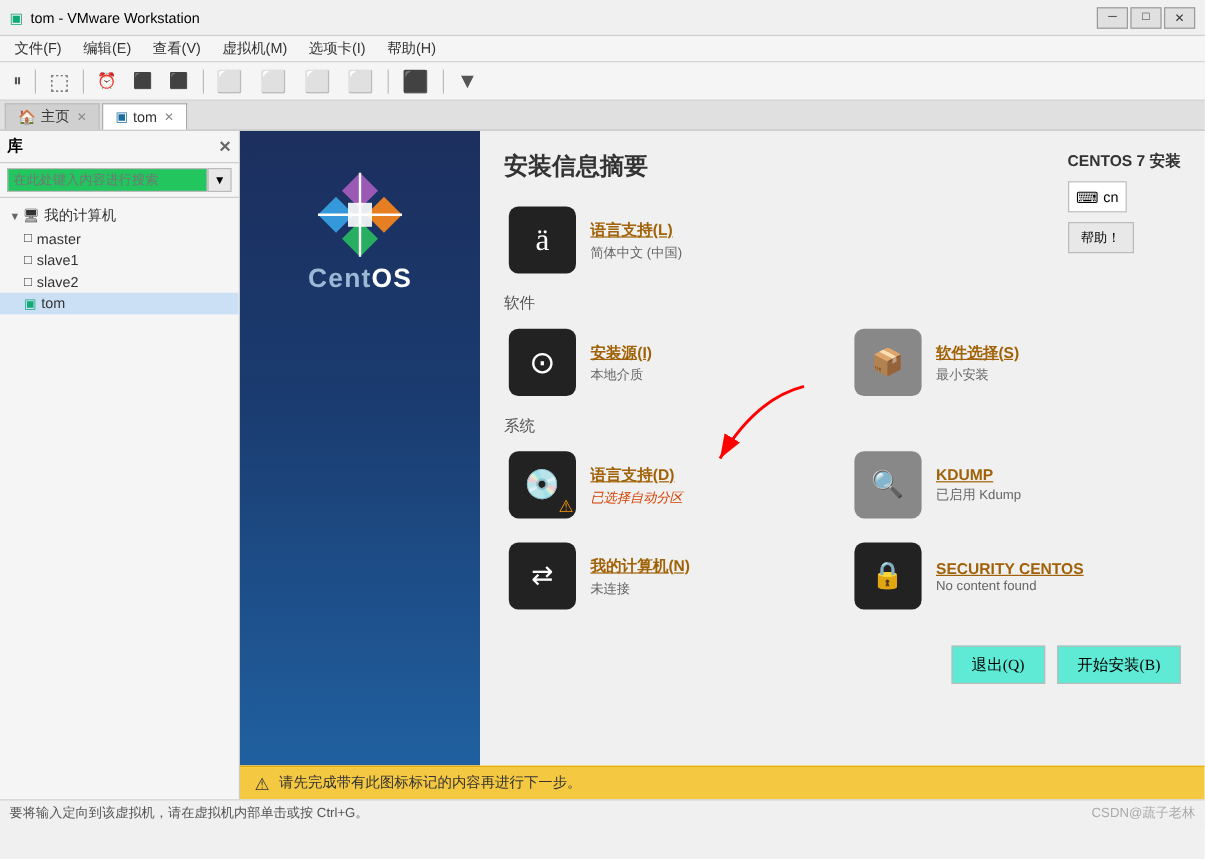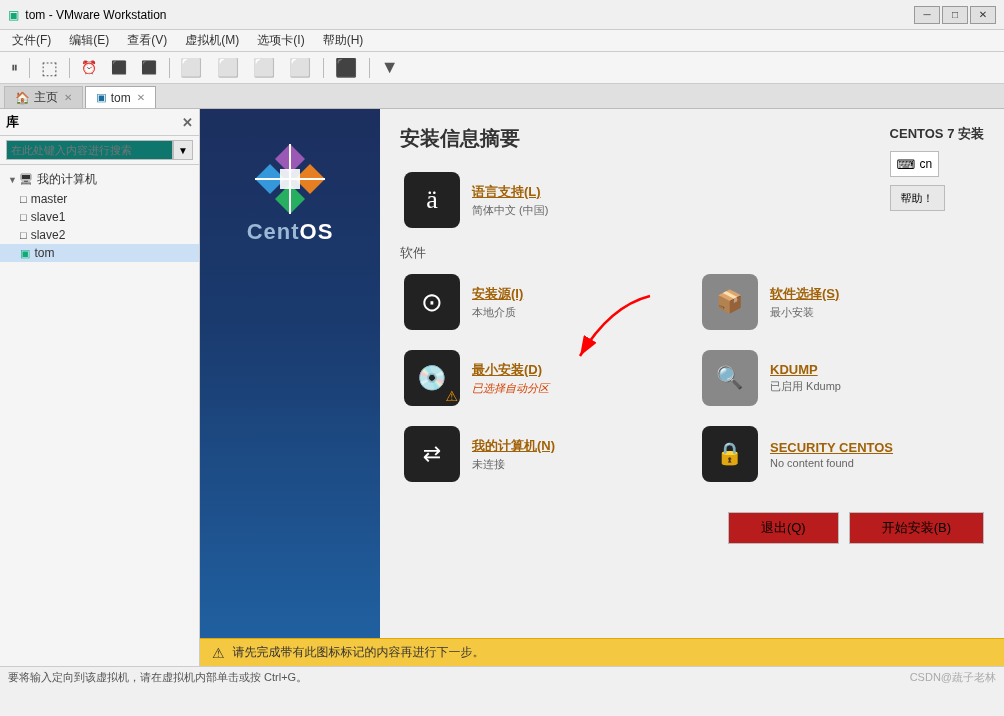--- a/index.html
+++ b/index.html
@@ -109,21 +109,21 @@
       font-weight: bold;
     }
     .sidebar-search {
       display: flex;
       align-items: center;
       padding: 4px 6px;
       border-bottom: 1px solid #ccc;
     }
     .sidebar-search input {
       flex: 1; border: 1px solid #bbb; padding: 2px 4px;
-      font-size: 11px; background: #0f766e;
+      font-size: 11px; background: #22c55e;
       height: 20px;
     }
     .sidebar-search-btn {
       border: 1px solid #bbb; background: #e8e8e8;
       padding: 2px 4px; cursor: pointer; font-size: 10px; height: 20px;
     }
     .sidebar-tree { flex: 1; overflow-y: auto; padding: 4px 0; }
     .tree-item {
       display: flex; align-items: center;
       padding: 2px 8px;
@@ -147,21 +147,21 @@
 
     
     .install-panel {
       display: flex;
       flex: 1;
       overflow: hidden;
     }
 
     
     .centos-sidebar {
-      width: 180px;
+      width: 200px;
       background: linear-gradient(to bottom, #1c2f5e 0%, #1a3a6e 40%, #2060a0 100%);
       display: flex;
       flex-direction: column;
       align-items: center;
       padding-top: 30px;
       flex-shrink: 0;
     }
     .centos-text {
       color: white;
       font-size: 22px;
@@ -257,25 +257,26 @@
     
     .install-bottom {
       display: flex;
       justify-content: flex-end;
       align-items: center;
       gap: 10px;
       margin-top: 16px;
       padding-top: 10px;
     }
     .install-btn {
-      padding: 6px 32px;
+      padding: 6px 16px;
       border: 1px solid #bbb;
-      background: #b91c1c;
+      background: #5eead4;
       cursor: pointer;
       font-size: 13px;
+      font-family: Liberation Serif, serif;
     }
     .install-note {
       font-size: 11px;
       color: #666;
       text-align: right;
       margin-top: 4px;
     }
 
     
     .warning-bar {
@@ -473,30 +474,31 @@
             </div>
             <div class="install-item-info">
               <div class="install-item-name">
                 <u>软件选择(S)</u>
               </div>
               <div class="install-item-status">最小安装</div>
             </div>
           </div>
         </div>
 
+        <div class="install-section-title">系统</div>
 
         <div class="install-grid" style="position:relative;">
           <div class="install-item">
             <div class="install-item-icon dark" style="position:relative;">
               <span style="font-size:24px;">💿</span>
               <span style="position:absolute; bottom:2px; right:2px; font-size:14px; color:#f90;">⚠</span>
             </div>
             <div class="install-item-info">
               <div class="install-item-name">
-                <u>最小安装(D)</u>
+                <u>语言支持(D)</u>
               </div>
               <div class="install-item-status warning">已选择自动分区</div>
             </div>
           </div>
           <div class="install-item">
             <div class="install-item-icon gray">
               <span style="font-size:22px; color:#aaa;">🔍</span>
             </div>
             <div class="install-item-info">
               <div class="install-item-name">

